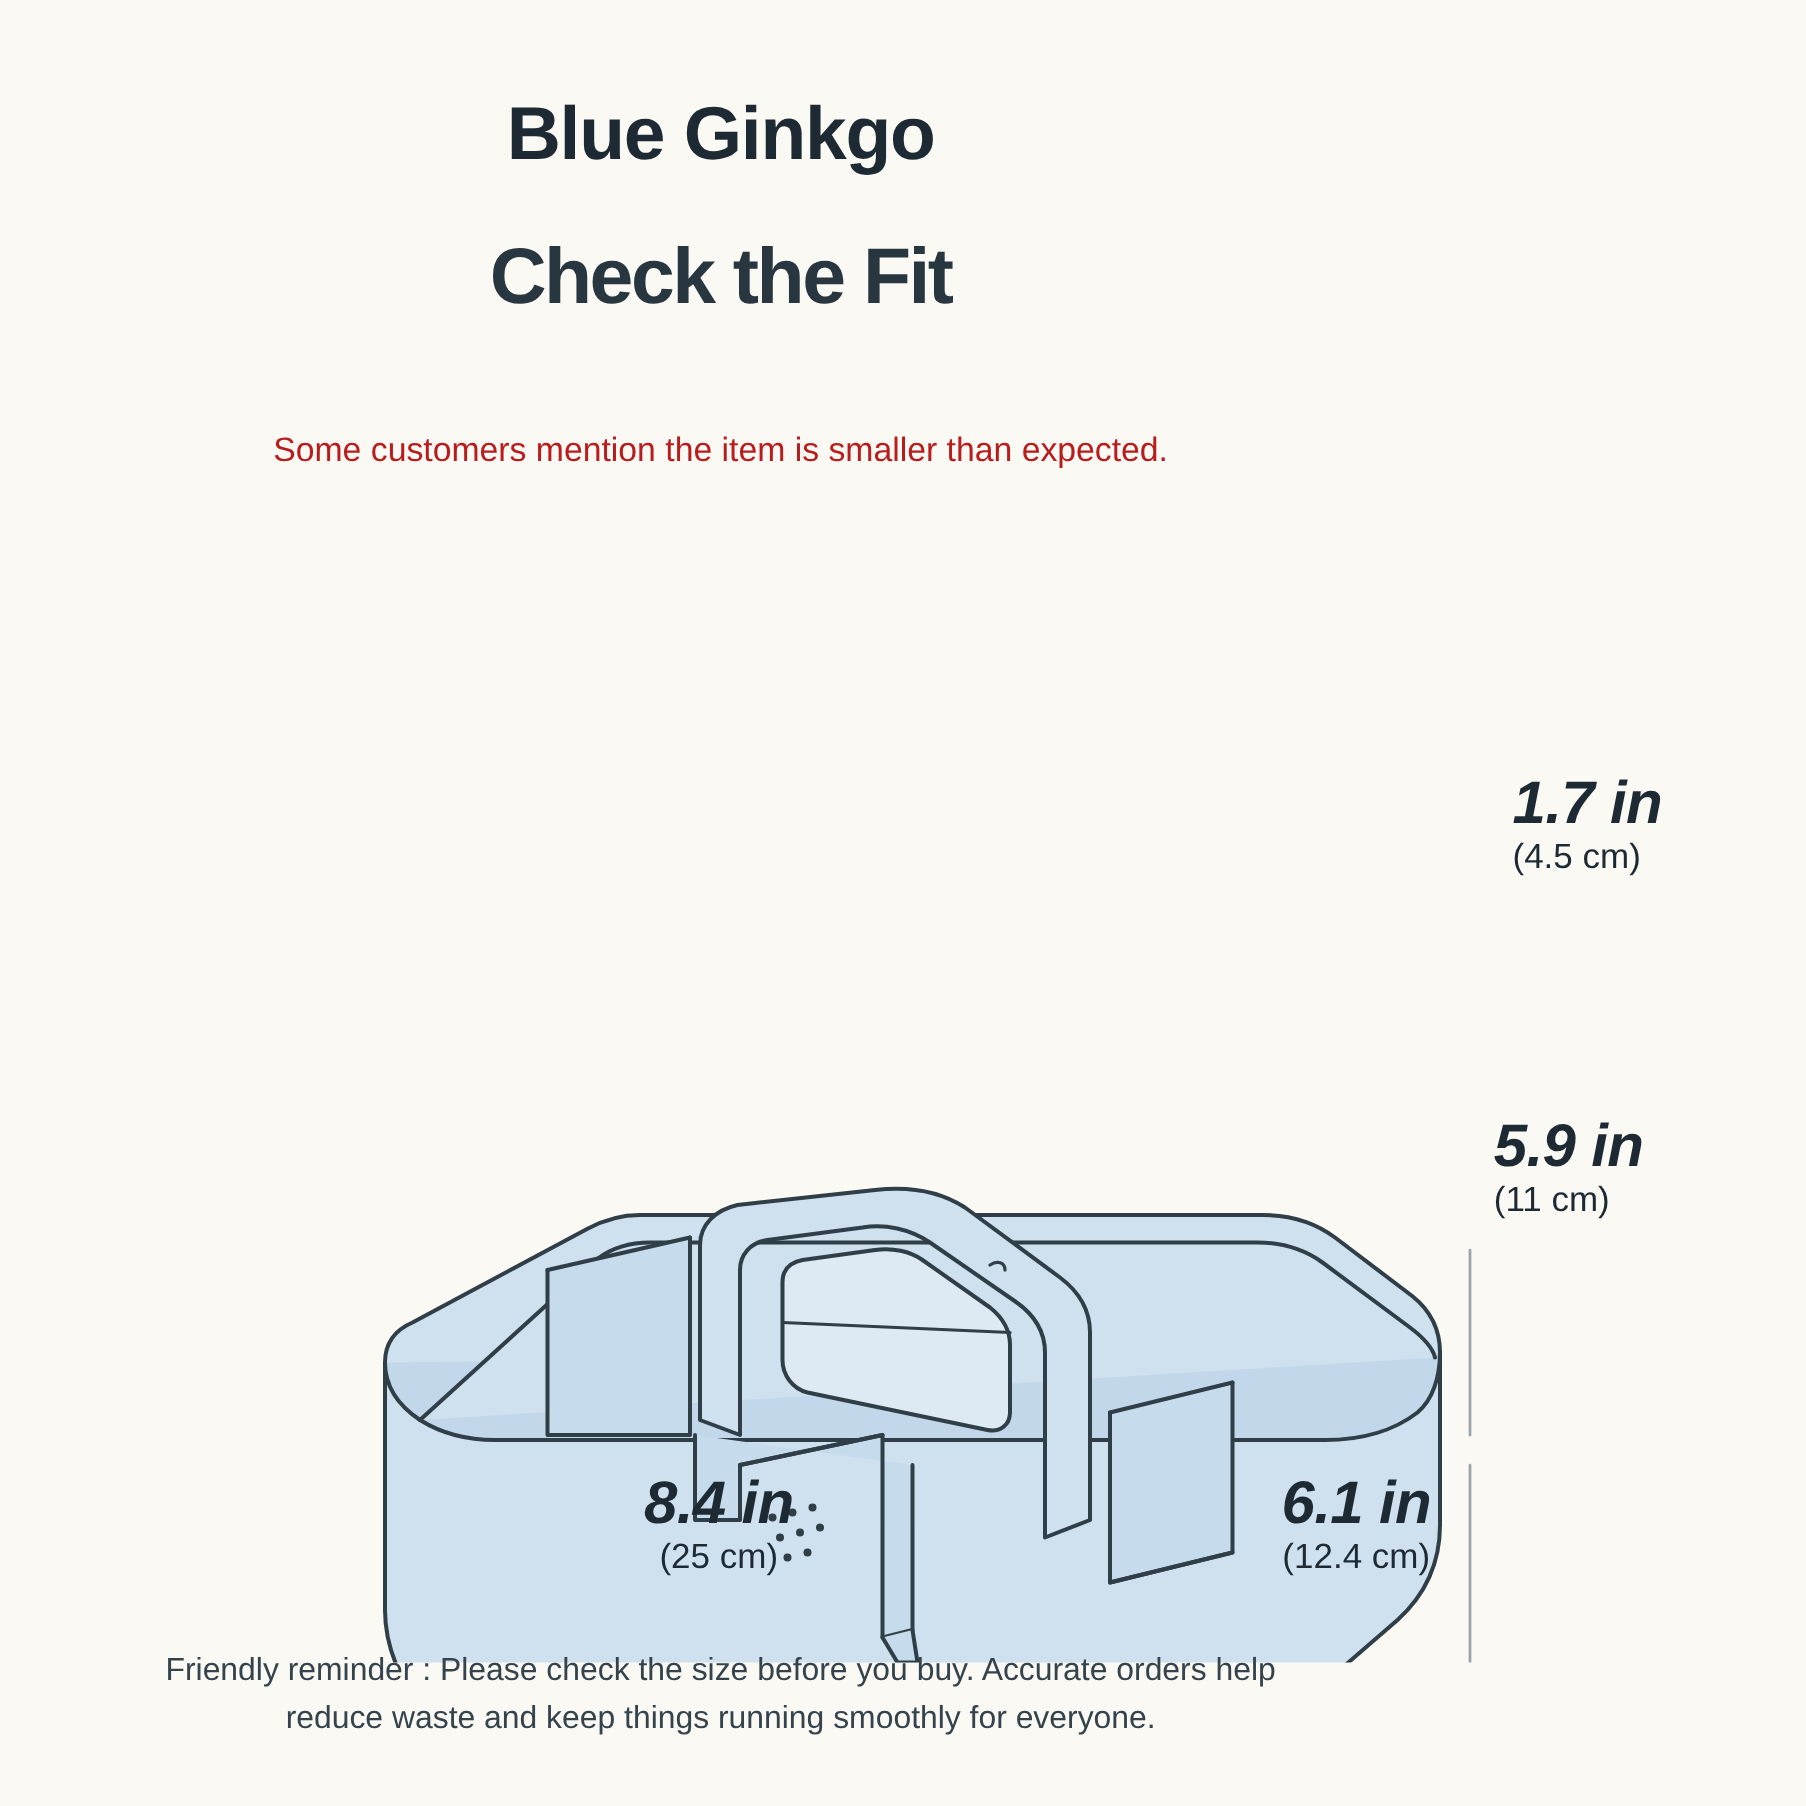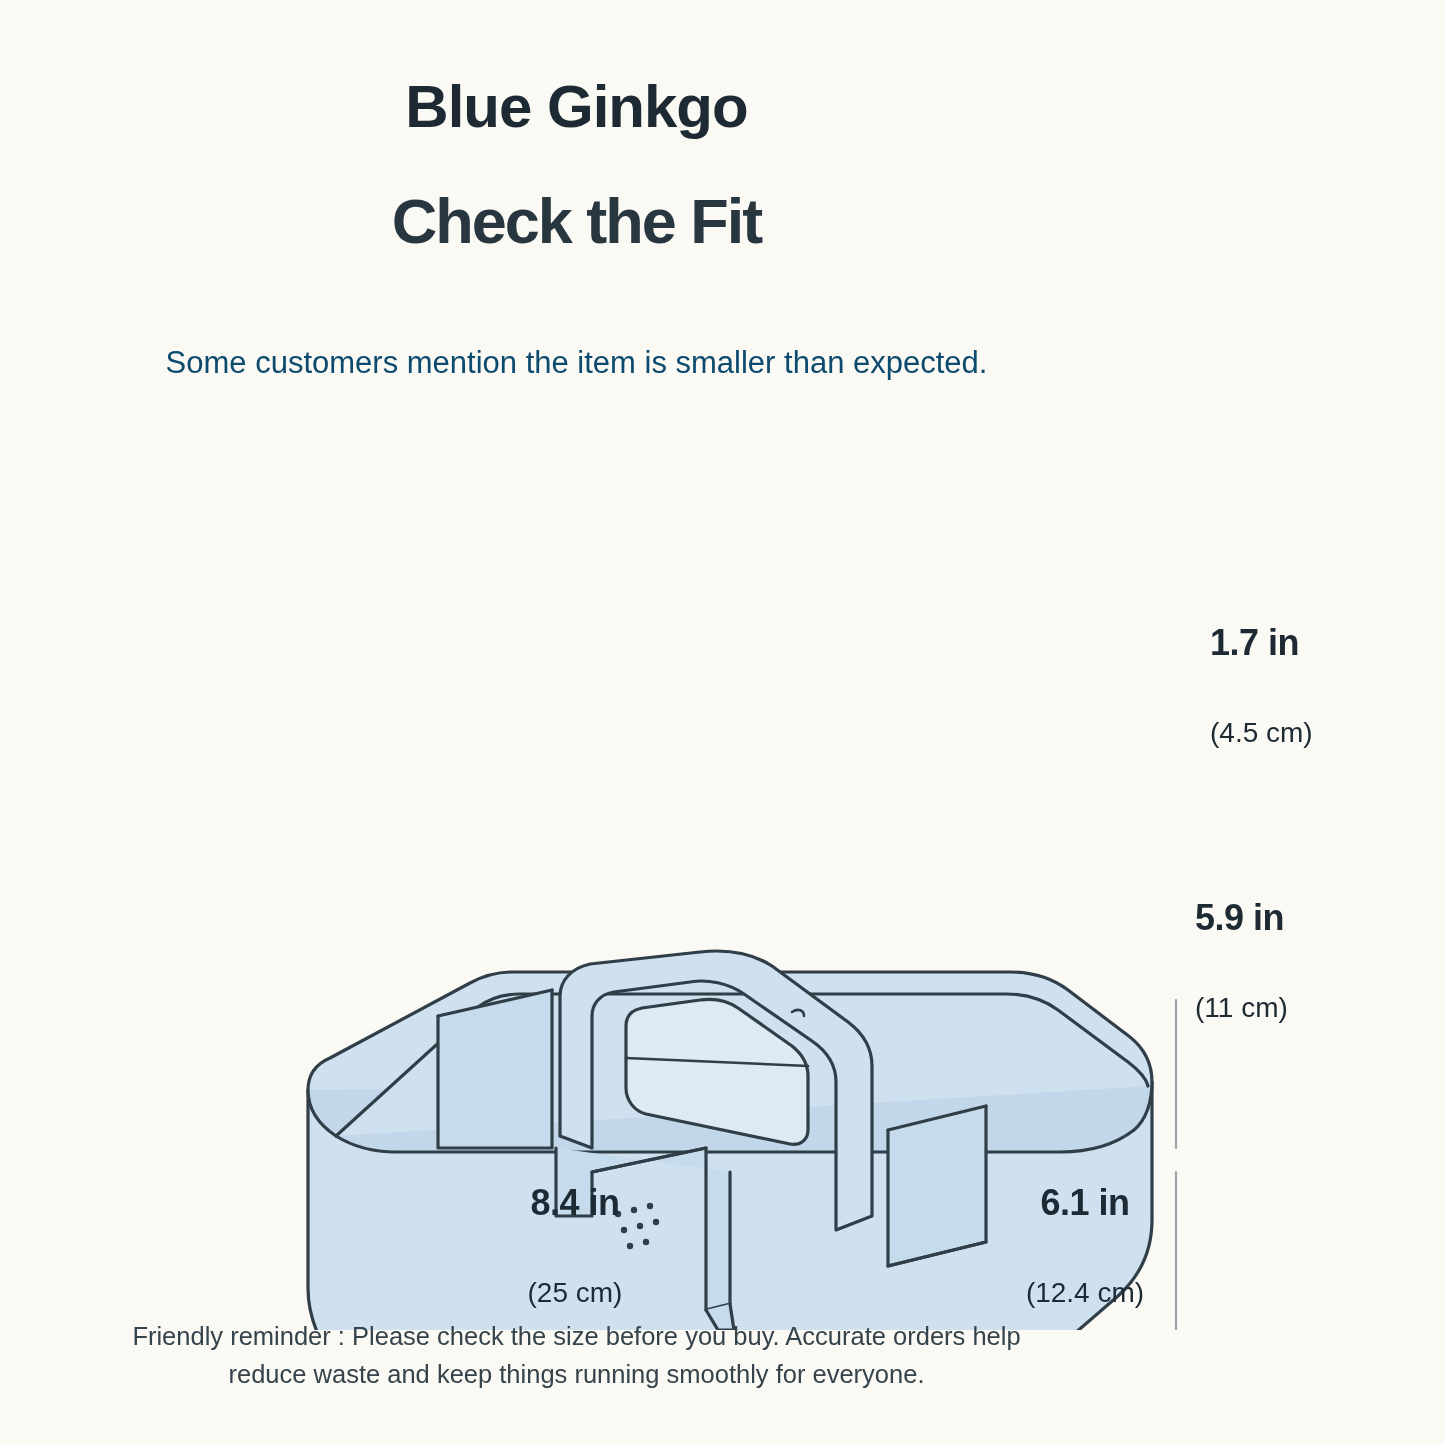--- a/index.html
+++ b/index.html
@@ -41,23 +41,23 @@
     font-weight: bold;
     letter-spacing: -2px;
     color: #283640;
   }
   .subtitle {
     position: absolute;
     top: 345px;
     left: 0;
     width: 100%;
     text-align: center;
-    font-size: 31px;
+    font-size: 27px;
     font-weight: 400;
-    color: #0c4a6e;
+    color: #b91c1c;
   }
   .footer {
     position: absolute;
     bottom: 52px;
     left: 0;
     width: 100%;
     text-align: center;
     font-size: 25.5px;
     line-height: 38px;
     color: #35434c;
@@ -69,30 +69,30 @@
     left: 0;
     width: 1445px;
     height: 900px;
   }
   .dim {
     position: absolute;
     color: #1d2a33;
     text-align: center;
   }
   .dim .main {
-    font-size: 36px;
+    font-size: 48px;
     font-weight: bold;
     letter-spacing: -0.5px;
     line-height: 46px;
+    font-style: italic;
   }
   .dim .sub {
     font-size: 28px;
     font-weight: 400;
     line-height: 38px;
-    margin-top: 48px;
   }
   .dim-height-top {
     top: 620px;
     left: 1210px;
     width: 200px;
     text-align: left;
   }
   .dim-height-body {
     top: 895px;
     left: 1195px;

